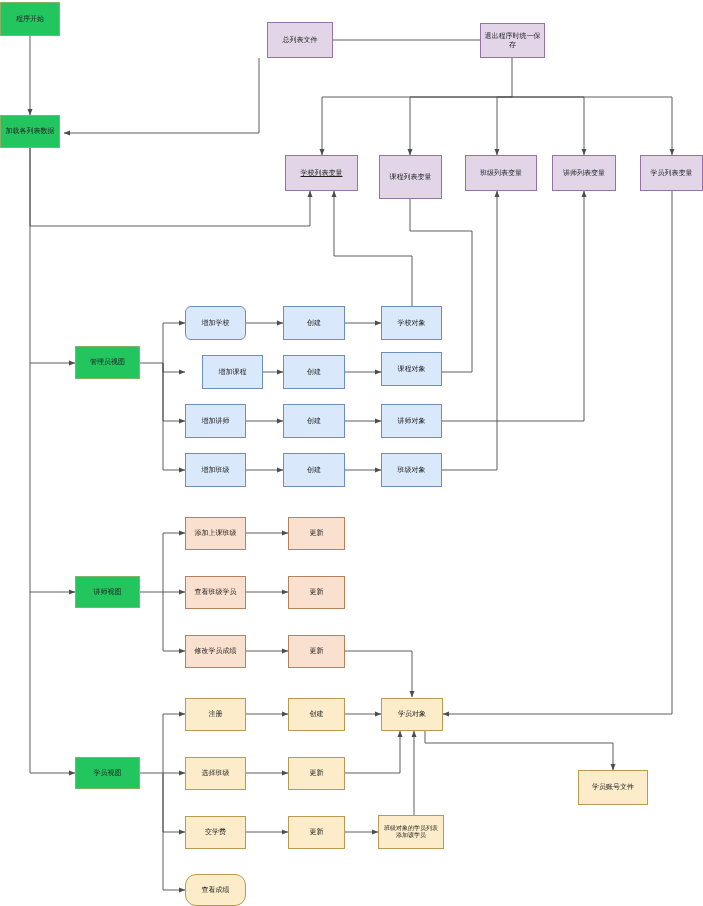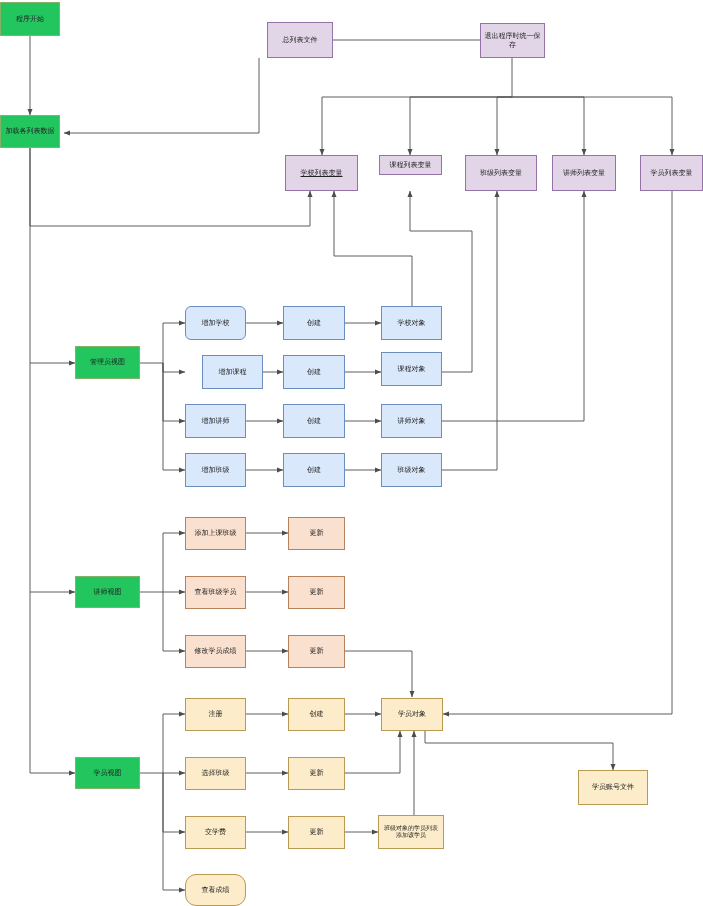--- a/index.html
+++ b/index.html
@@ -110,21 +110,21 @@
 
   <div class="node green" style="left:0px;top:2px;width:60px;height:34px;">程序开始</div>
 
   <div class="node green" style="left:0px;top:115px;width:60px;height:33px;">加载各列表数据</div>
 
   <div class="node purple" style="left:227px;top:22px;width:66px;height:36px;margin-left:40px;">总列表文件</div>
 
   <div class="node purple" style="left:480px;top:23px;width:65px;height:35px;">退出程序时统一保存</div>
 
   <div class="node purple" style="left:285px;top:155px;width:73px;height:36px;text-decoration:underline;">学校列表变量</div>
-  <div class="node purple" style="left:379px;top:155px;width:63px;height:20px;">课程列表变量</div>
+  <div class="node purple" style="left:379px;top:155px;width:63px;height:44px;">课程列表变量</div>
   <div class="node purple" style="left:465px;top:155px;width:72px;height:36px;">班级列表变量</div>
   <div class="node purple" style="left:552px;top:155px;width:64px;height:36px;">讲师列表变量</div>
   <div class="node purple" style="left:640px;top:155px;width:63px;height:36px;">学员列表变量</div>
 
   <div class="node green" style="left:75px;top:346px;width:65px;height:33px;">管理员视图</div>
   <div class="node green" style="left:75px;top:576px;width:65px;height:32px;">讲师视图</div>
   <div class="node green" style="left:75px;top:757px;width:65px;height:32px;">学员视图</div>
 
   <div class="node blue" style="left:185px;top:306px;width:61px;height:34px;border-radius:6px;">增加学校</div>
   <div class="node blue" style="left:202px;top:355px;width:61px;height:34px;">增加课程</div>

